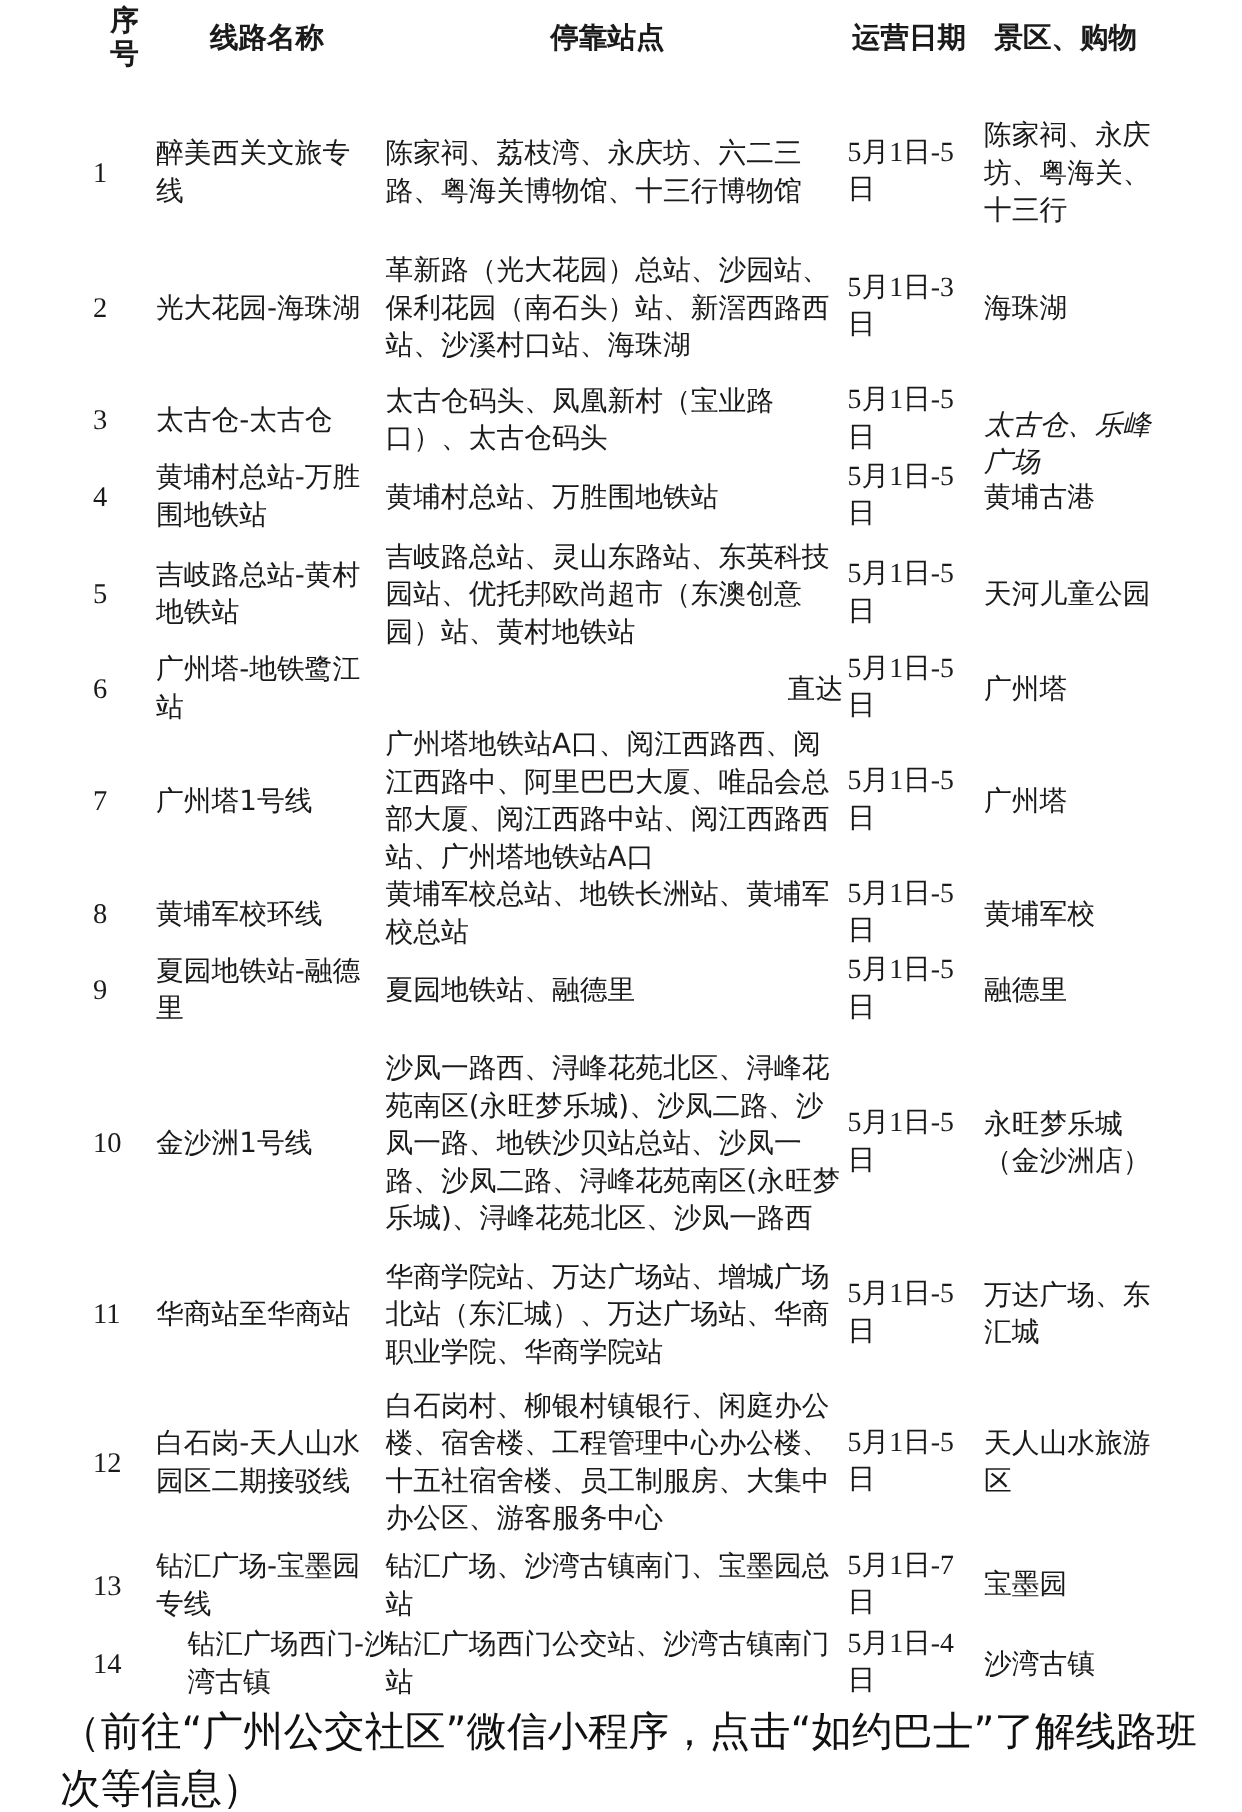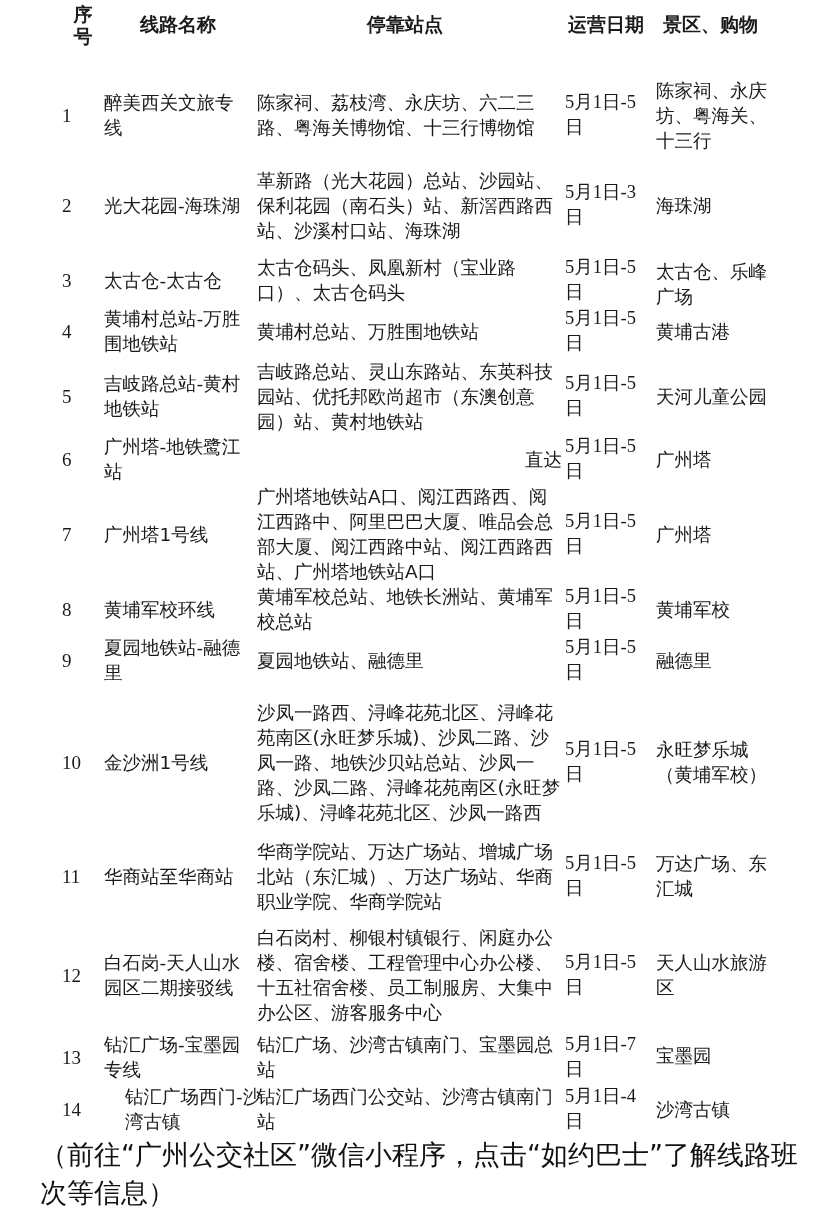--- a/index.html
+++ b/index.html
@@ -120,21 +120,21 @@
     </div>
   <div class="cell c-name" style="top:0;height:50px;">
       <span>太古仓-太古仓</span>
     </div>
   <div class="cell c-stops" style="top:0;height:50px;">
       <span>太古仓码头、凤凰新村（宝业路口）、太古仓码头</span>
     </div>
   <div class="cell c-date" style="top:0;height:50px;">
       <span>5月1日-5日</span>
     </div>
-  <div class="cell c-scenic" style="top:4px;height:50px;">
+  <div class="cell c-scenic" style="top:16px;height:50px;font-style:italic;">
       <span>太古仓、乐峰广场</span>
     </div>
 </div>
 
 <div class="row" style="top:306px;height:50px;">
   <div class="cell c-no" style="top:0;height:50px;">
       <span>4</span>
     </div>
   <div class="cell c-name" style="top:0;height:50px;">
       <span>黄埔村总站-万胜围地铁站</span>
@@ -247,21 +247,21 @@
   <div class="cell c-name" style="top:0;height:152px;">
       <span>金沙洲1号线</span>
     </div>
   <div class="cell c-stops" style="top:0;height:152px;">
       <span>沙凤一路西、浔峰花苑北区、浔峰花苑南区(永旺梦乐城)、沙凤二路、沙凤一路、地铁沙贝站总站、沙凤一路、沙凤二路、浔峰花苑南区(永旺梦乐城)、浔峰花苑北区、沙凤一路西</span>
     </div>
   <div class="cell c-date" style="top:0;height:152px;">
       <span>5月1日-5日</span>
     </div>
   <div class="cell c-scenic" style="top:0;height:152px;">
-      <span>永旺梦乐城（黄埔军校）</span>
+      <span>永旺梦乐城（金沙洲店）</span>
     </div>
 </div>
 
 <div class="row" style="top:838px;height:76px;">
   <div class="cell c-no" style="top:0;height:76px;">
       <span>11</span>
     </div>
   <div class="cell c-name" style="top:0;height:76px;">
       <span>华商站至华商站</span>
     </div>

